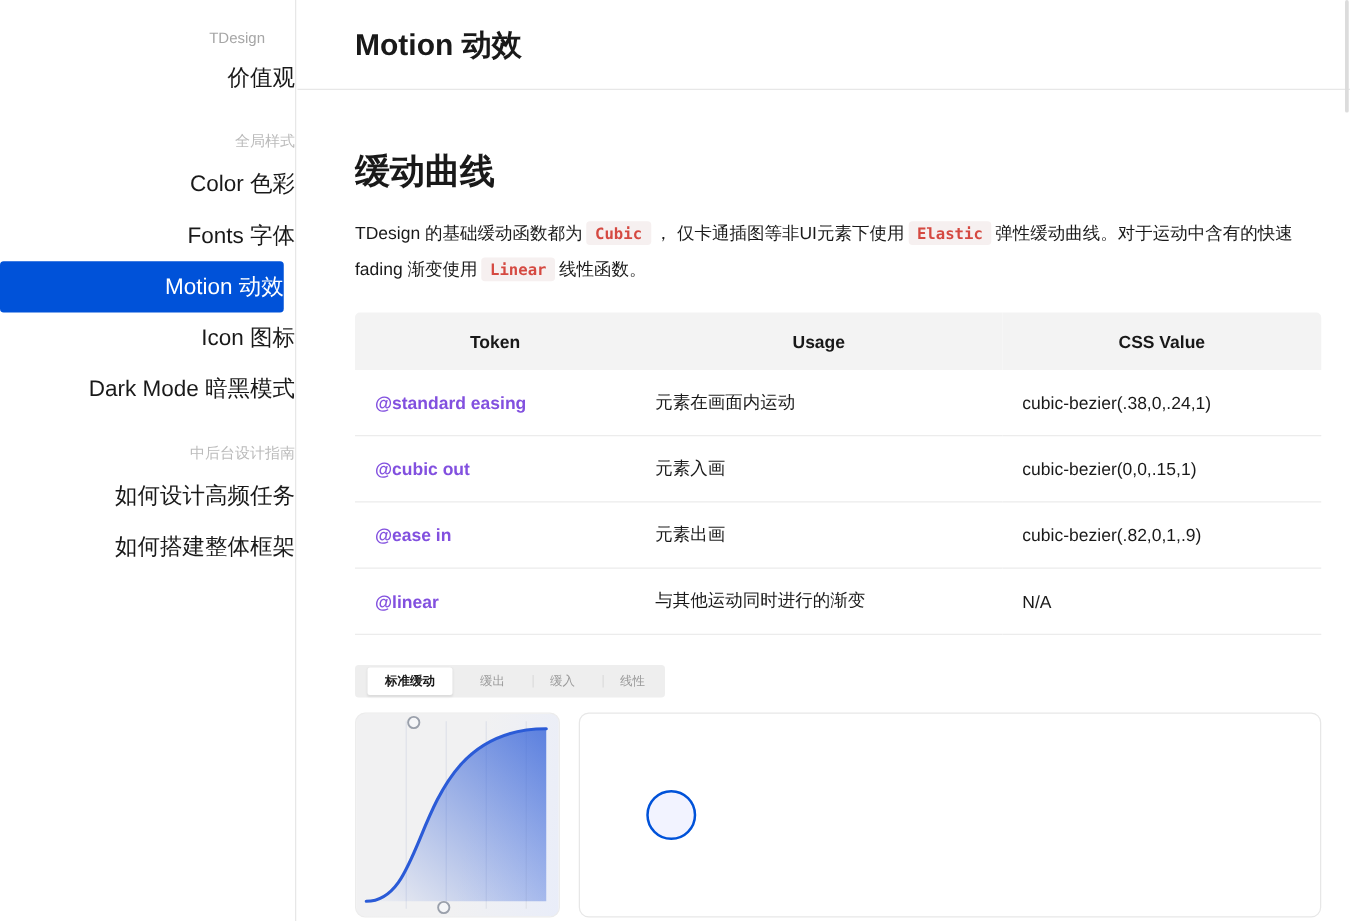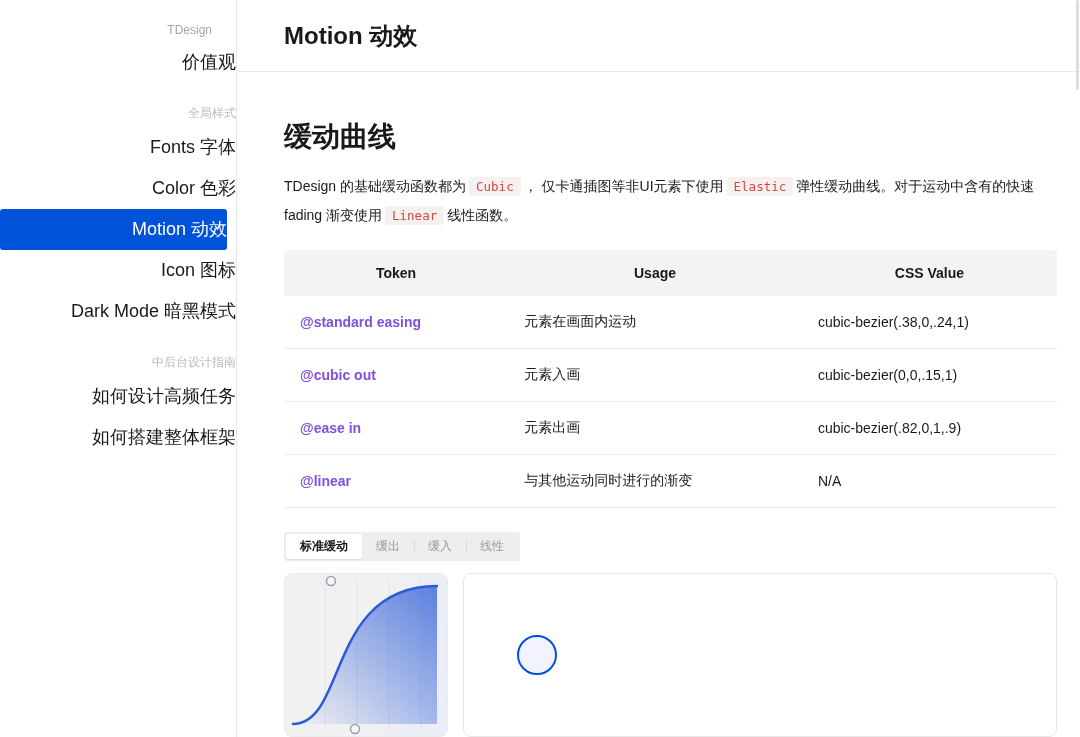--- a/index.html
+++ b/index.html
@@ -20,35 +20,35 @@
   
   .main { margin-left:238px; }
   .page-header { height:72px; display:flex; align-items:center; padding-left:46px;
     border-bottom:1px solid #e7e7e7; }
   .page-title { font-size:24px; font-weight:700; }
 
   .content { padding:46px 23px 0 46px; }
   .section-title { font-size:28px; font-weight:700; margin-bottom:16px; }
   .desc { font-size:14px; line-height:29px; color:rgba(0,0,0,.9); max-width:990px; }
   .code-chip { font-family:"DejaVu Sans Mono","Liberation Mono",monospace; font-size:12.5px;
-    color:#d54941; background:#f6f0f0; border-radius:3px; padding:2px 7px; margin:0 3px; }
+    color:#d54941; background:#f6f0f0; border-radius:3px; padding:2px 7px; margin:0 3px;font-weight:bold; }
 
   
   table { width:100%; border-collapse:collapse; margin-top:20px; font-size:14px; }
   thead th { background:#f3f3f3; text-align:center; font-weight:700; padding:15px 16px; }
   thead th:first-child { border-radius:4px 0 0 0; }
   thead th:last-child { border-radius:0 4px 0 0; }
   tbody td { padding:17px 16px; border-bottom:1px solid #ececec; color:rgba(0,0,0,.9); }
   col.c1 { width:29%; } col.c2 { width:38%; } col.c3 { width:33%; }
   .token-link { color:#8250df; font-weight:700; text-decoration:none; cursor:pointer; }
 
   
   .tabs { display:inline-flex; background:#eeeeee; border-radius:3px; margin-top:24px;
     padding:2px; align-items:stretch; }
-  .tab { font-size:12px; color:#999; padding:4px 14px; cursor:pointer; position:relative; }
+  .tab { font-size:10px; color:#999; padding:4px 14px; cursor:pointer; position:relative;margin-left:8px; }
   .tab.divider::before { content:""; position:absolute; left:0; top:6px; bottom:6px;
     width:1px; background:#dcdcdc; }
   .tab.active { background:#fff; color:rgba(0,0,0,.9); font-weight:700; border-radius:2px;
     box-shadow:0 1px 2px rgba(0,0,0,.08); }
 
   
   .demo-row { display:flex; gap:15px; margin-top:12px; }
   .curve-panel { width:164px; height:164px; border-radius:8px; overflow:hidden;
     background:linear-gradient(100deg,#f1f1f2 55%,#e9edf9); border:1px solid #ececec; }
   .stage-panel { flex:1; height:164px; border:1px solid #e7e7e7; border-radius:8px;
@@ -60,22 +60,22 @@
     background:#dcdcdc; border-radius:2px; }
 </style>
 </head>
 <body>
 
 <nav class="sidebar">
   <div class="brand">TDesign</div>
   <div class="side-item">价值观</div>
 
   <div class="group-header">全局样式</div>
+  <div class="side-item">Color 色彩</div>
   <div class="side-item">Fonts 字体</div>
-  <div class="side-item">Color 色彩</div>
   <div class="side-item active">Motion 动效</div>
   <div class="side-item">Icon 图标</div>
   <div class="side-item">Dark Mode 暗黑模式</div>
 
   <div class="group-header">中后台设计指南</div>
   <div class="side-item">如何设计高频任务</div>
   <div class="side-item">如何搭建整体框架</div>
 </nav>
 
 <main class="main">

